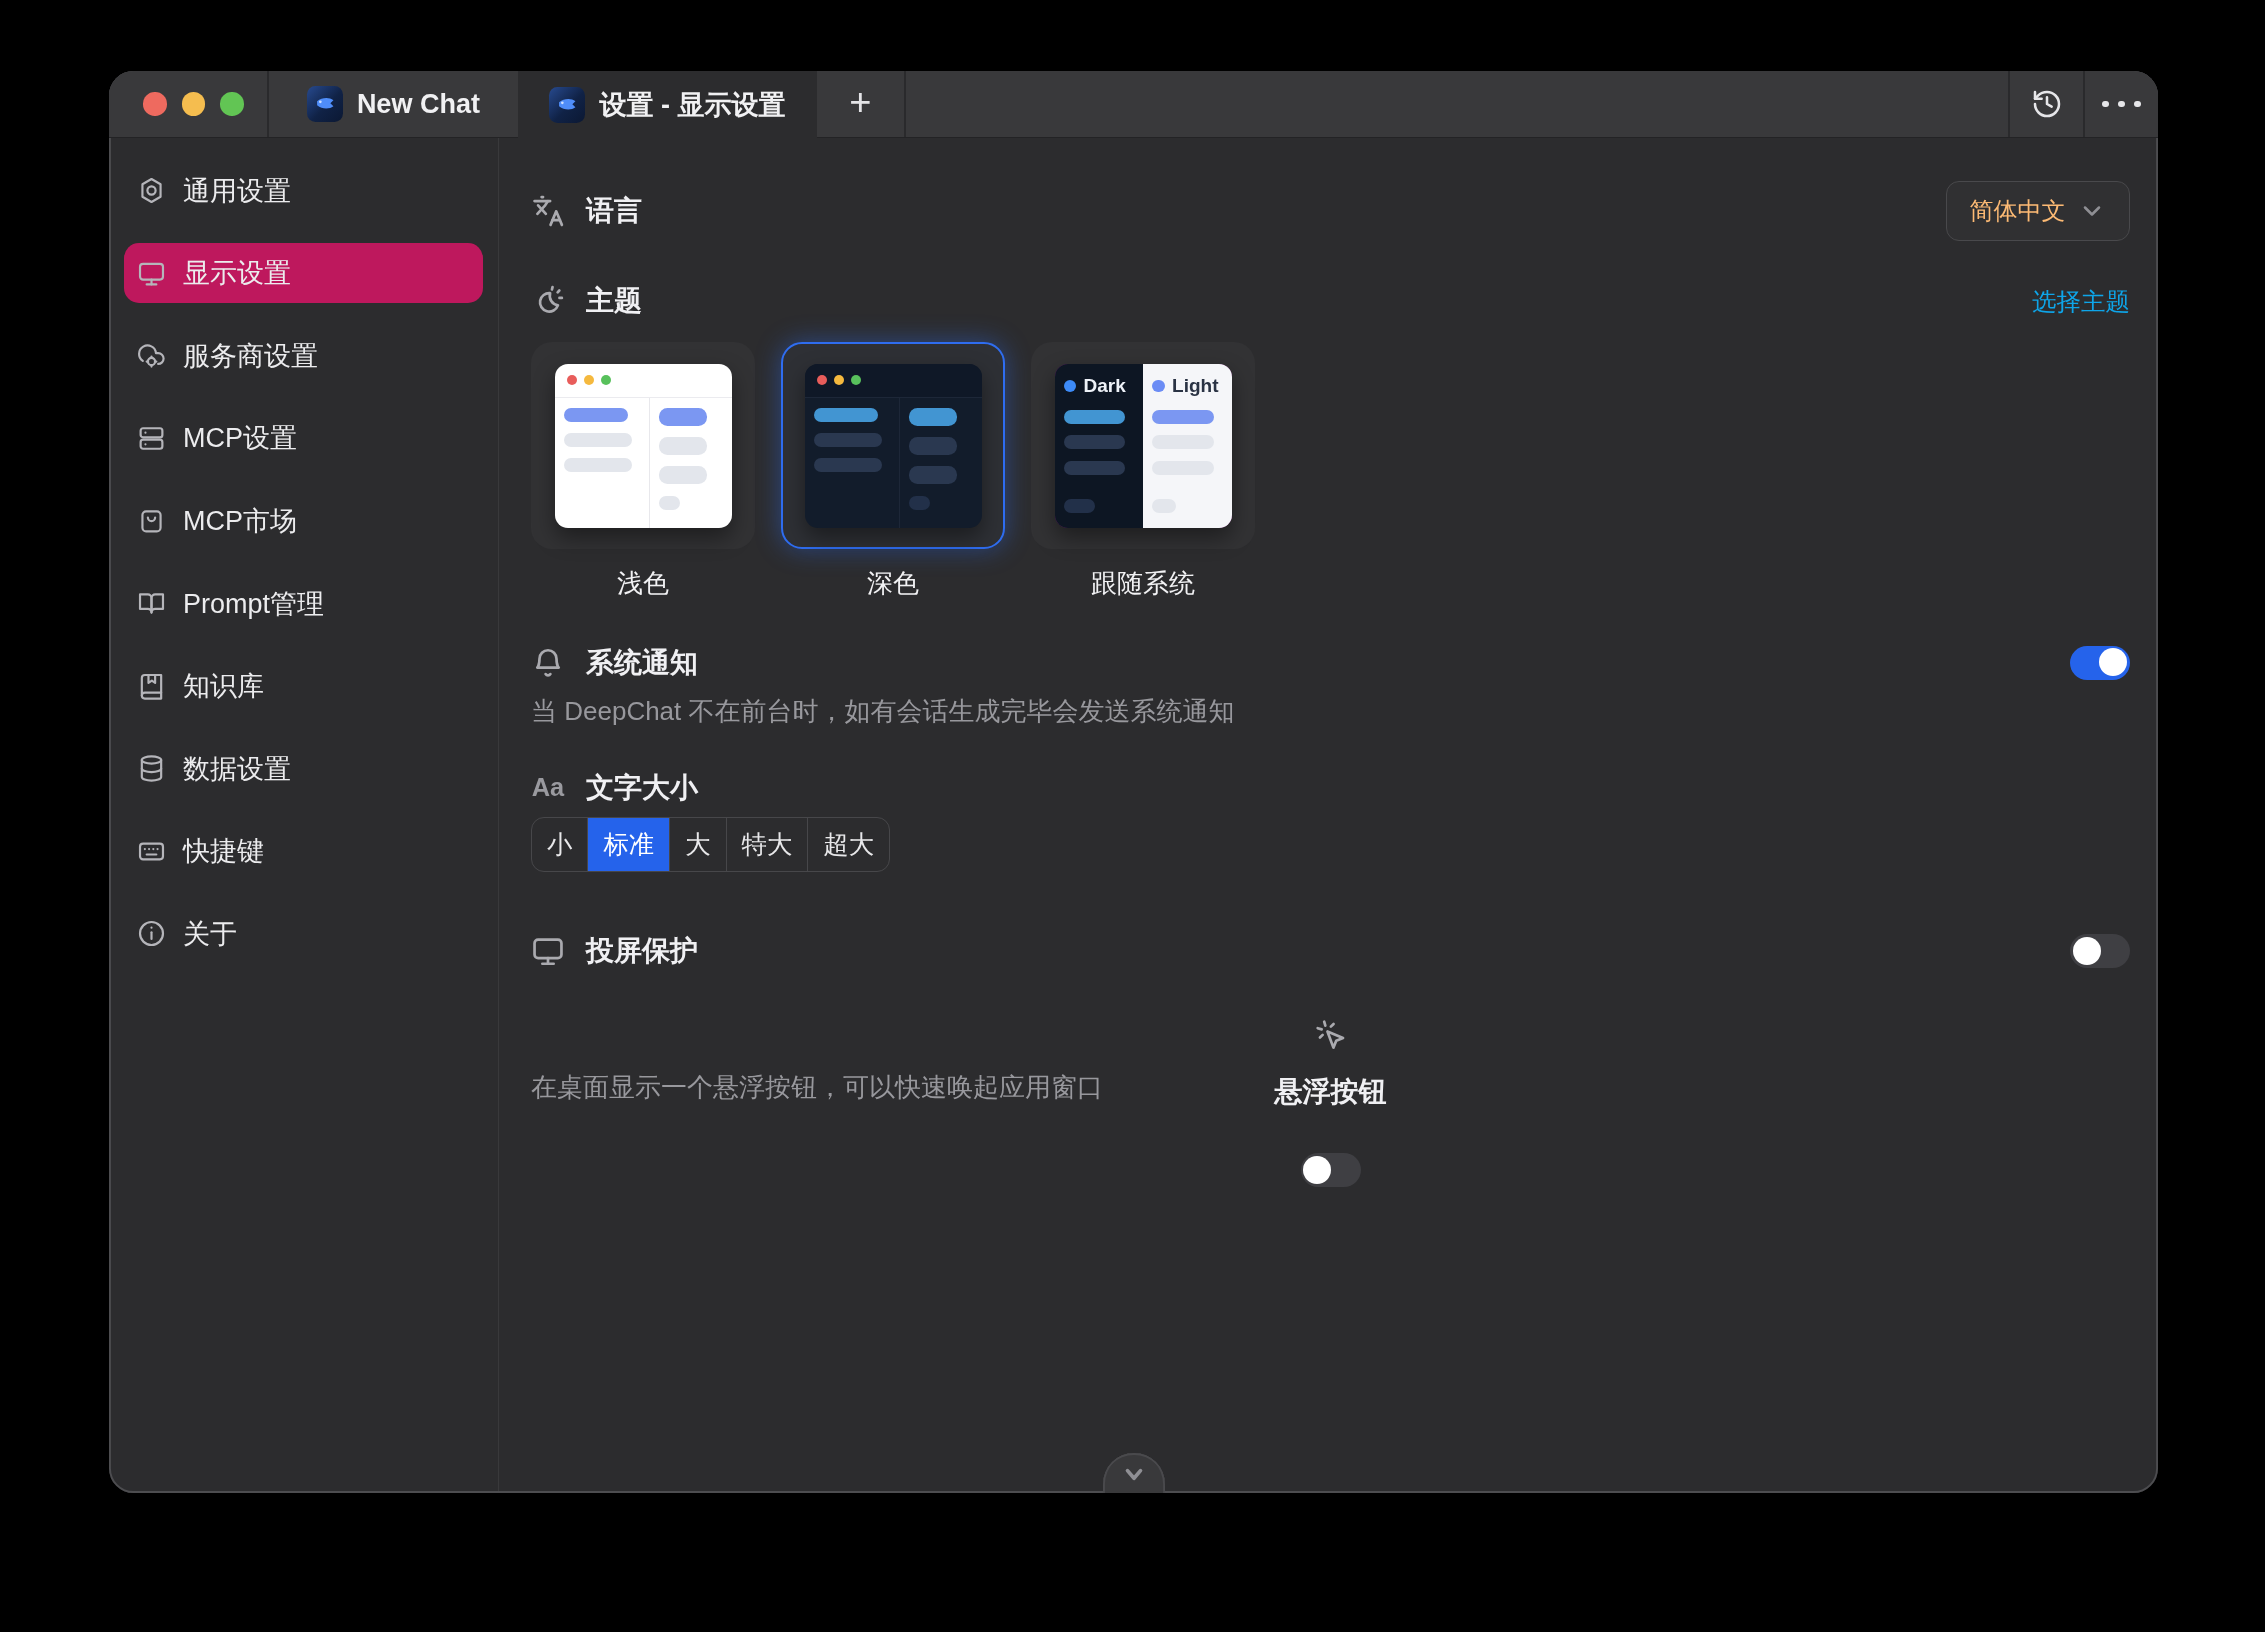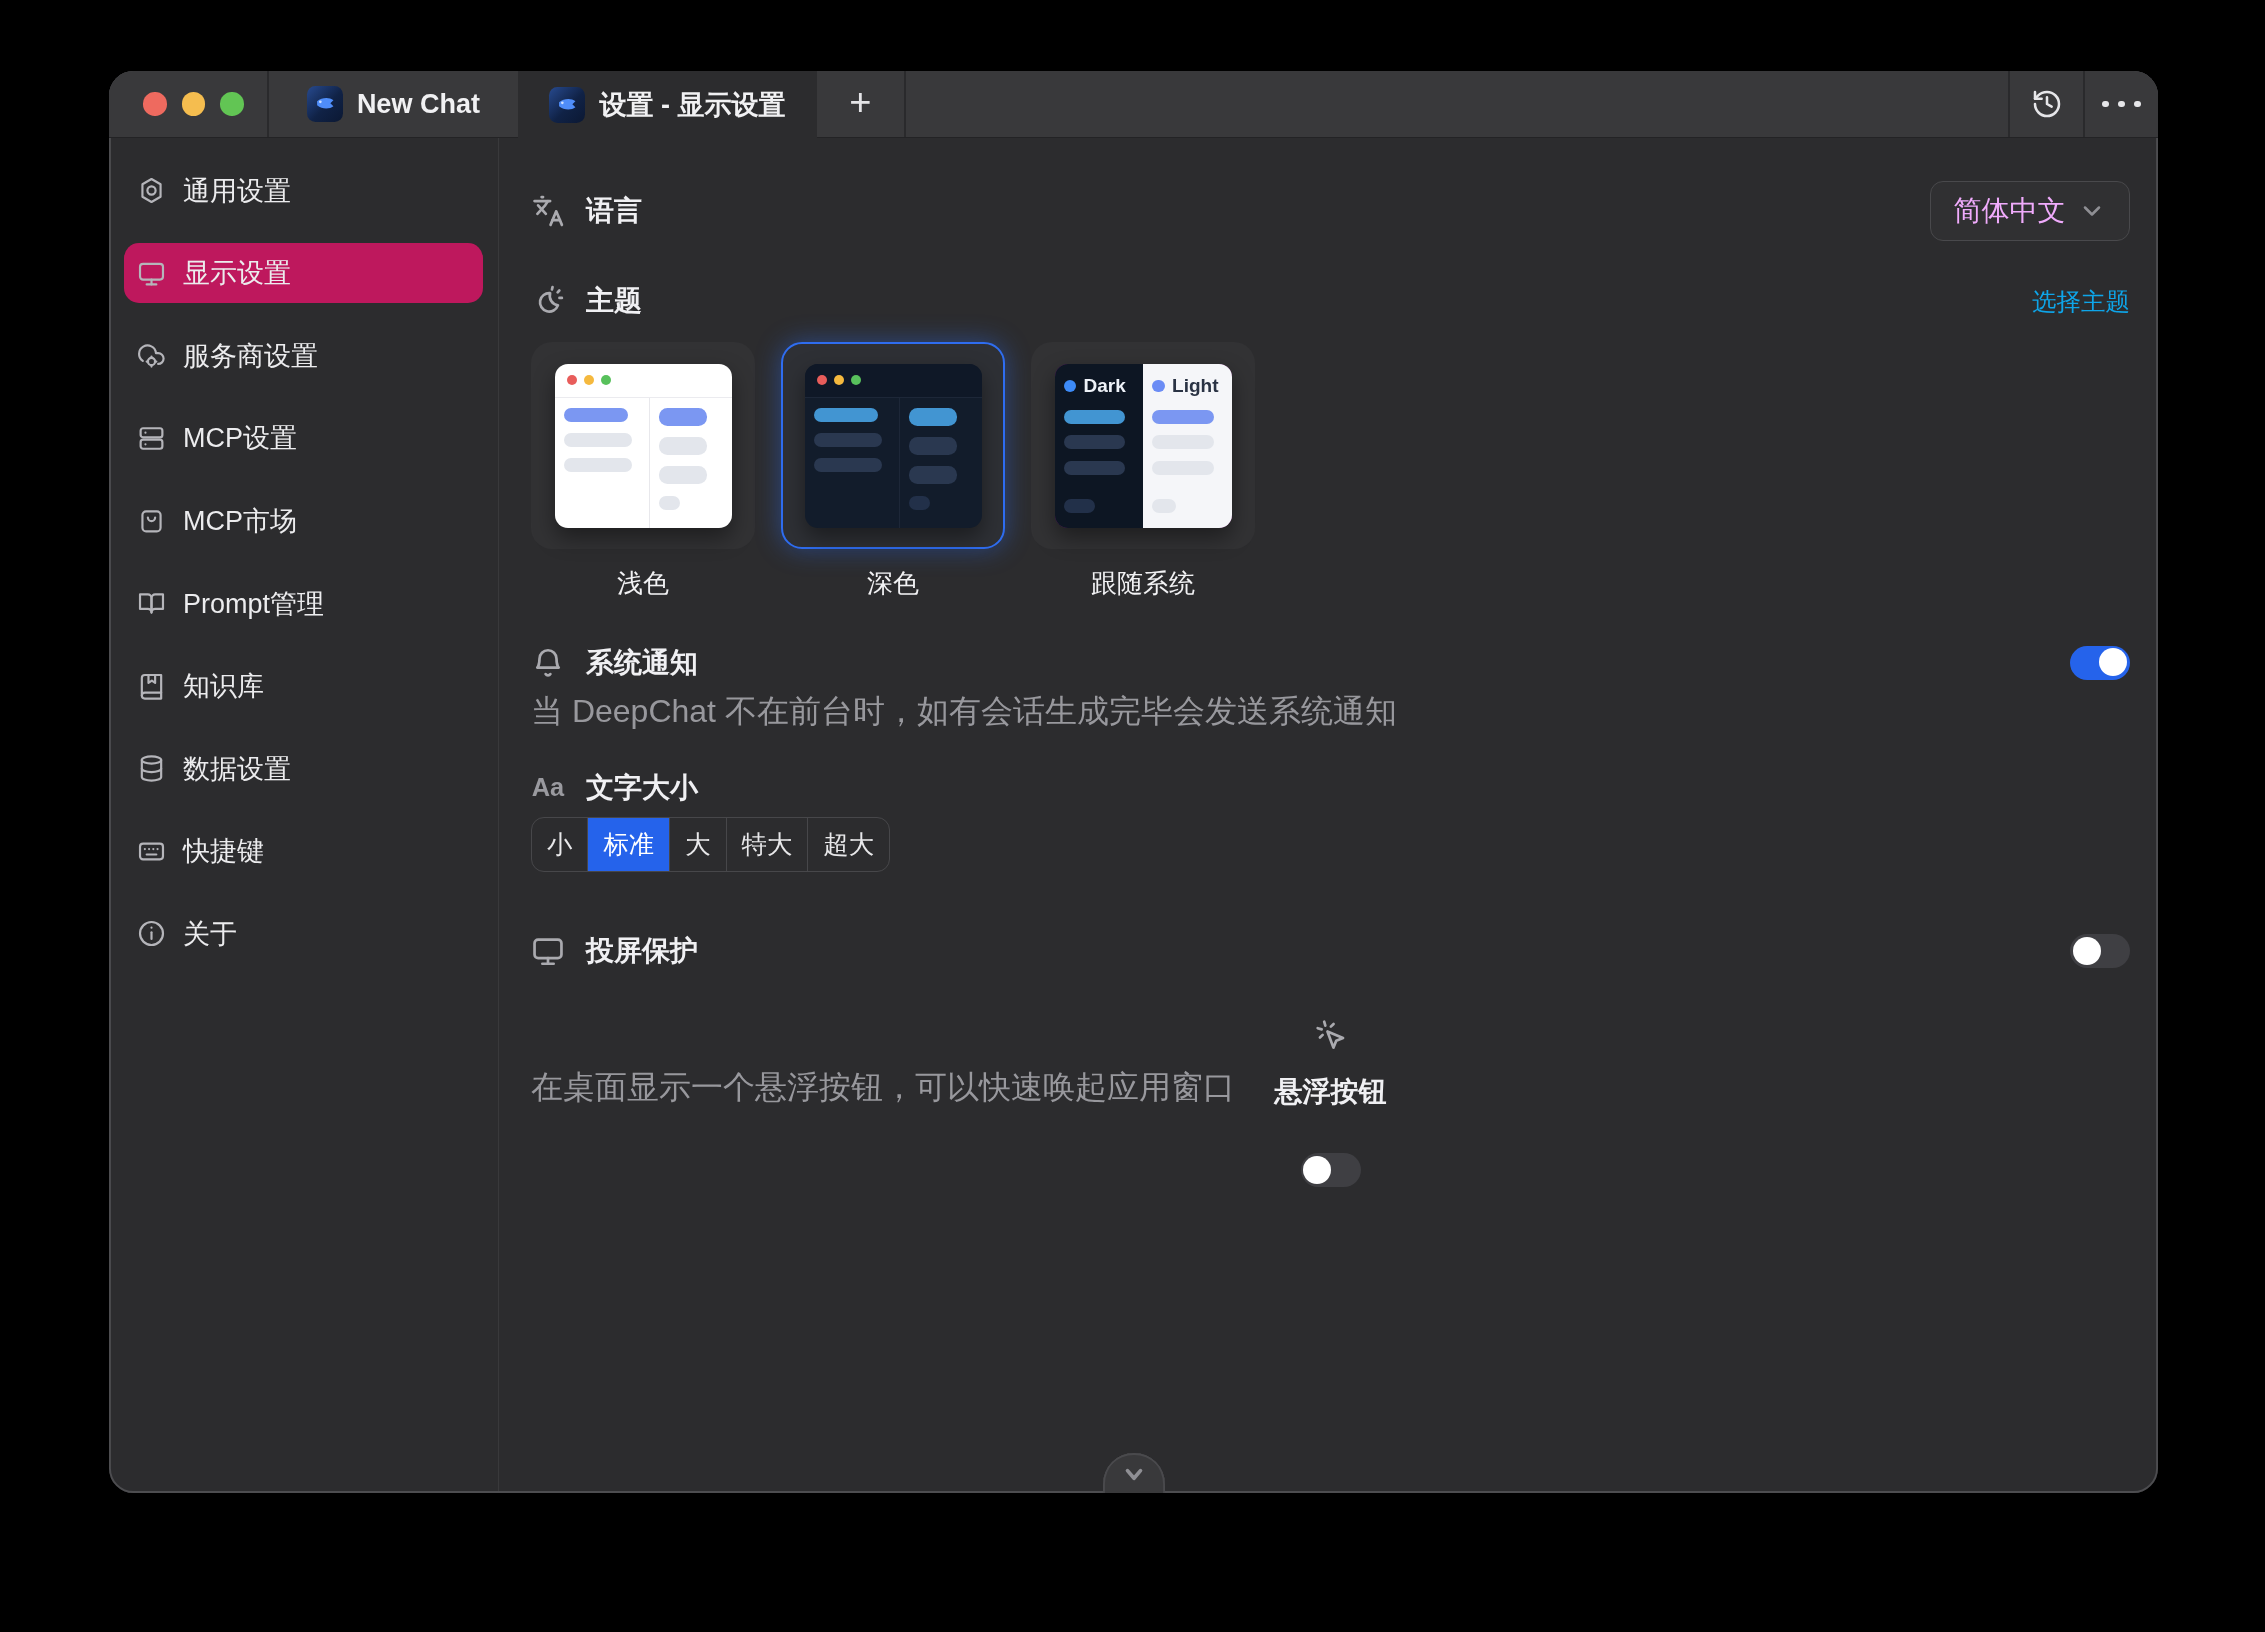--- a/index.html
+++ b/index.html
@@ -38,26 +38,26 @@
   .side-item svg{ width:29px; height:29px; stroke:#b5b5ba; stroke-width:1.8; fill:none;
                   stroke-linecap:round; stroke-linejoin:round; flex-shrink:0; }
   .side-item .label{ font-size:27px; font-weight:500; color:#ececee; }
   
   .main{ flex:1; padding:0 28px 0 32px; position:relative; }
   .m-row{ display:flex; align-items:center; gap:21px; }
   .m-row svg.micon{ width:34px; height:34px; stroke:#aaaaaf; stroke-width:1.9; fill:none;
                     stroke-linecap:round; stroke-linejoin:round; flex-shrink:0; }
   .m-title{ font-size:28px; font-weight:600; color:#f0f0f3; }
   .spacer{ flex:1; }
-  .desc{ font-size:32px; color:#98989d; line-height:30px; }
+  .desc{ font-size:26px; color:#98989d; line-height:30px; }
   .icon-text{ font-size:25.4px; font-weight:600; color:#9a9a9f; width:34px; text-align:center; }
   .row-lang{ height:64px; margin-top:41px; }
   .dropdown{ height:60px; border:1.9px solid #49494c; border-radius:13px; background:#303032;
              display:flex; align-items:center; gap:13px; padding:0 22.6px; cursor:default; }
-  .dropdown .val{ font-size:28px; color:#f0abfc; }
+  .dropdown .val{ font-size:24px; color:#fdba74; }
   .dropdown svg{ width:28px; height:28px; stroke:#8f8f94; stroke-width:2.2; fill:none;
                  stroke-linecap:round; stroke-linejoin:round; }
   .row-theme{ height:40px; margin-top:38px; }
   .hint{ font-size:24.5px; color:#0ea5e9; }
   .cards{ display:flex; gap:26px; margin-top:21px; }
   .cardwrap{ width:224px; display:flex; flex-direction:column; align-items:center; }
   .tcard{ width:224px; height:207px; border-radius:21px; background:#323234;
           display:flex; align-items:center; justify-content:center; cursor:default; }
   .tcard.selected{ border:2.8px solid #2f6df0; box-shadow:0 0 26px rgba(47,109,240,.45); background:#2e3035; }
   .card-label{ margin-top:17px; font-size:26px; font-weight:500; color:#f2f2f4; }

